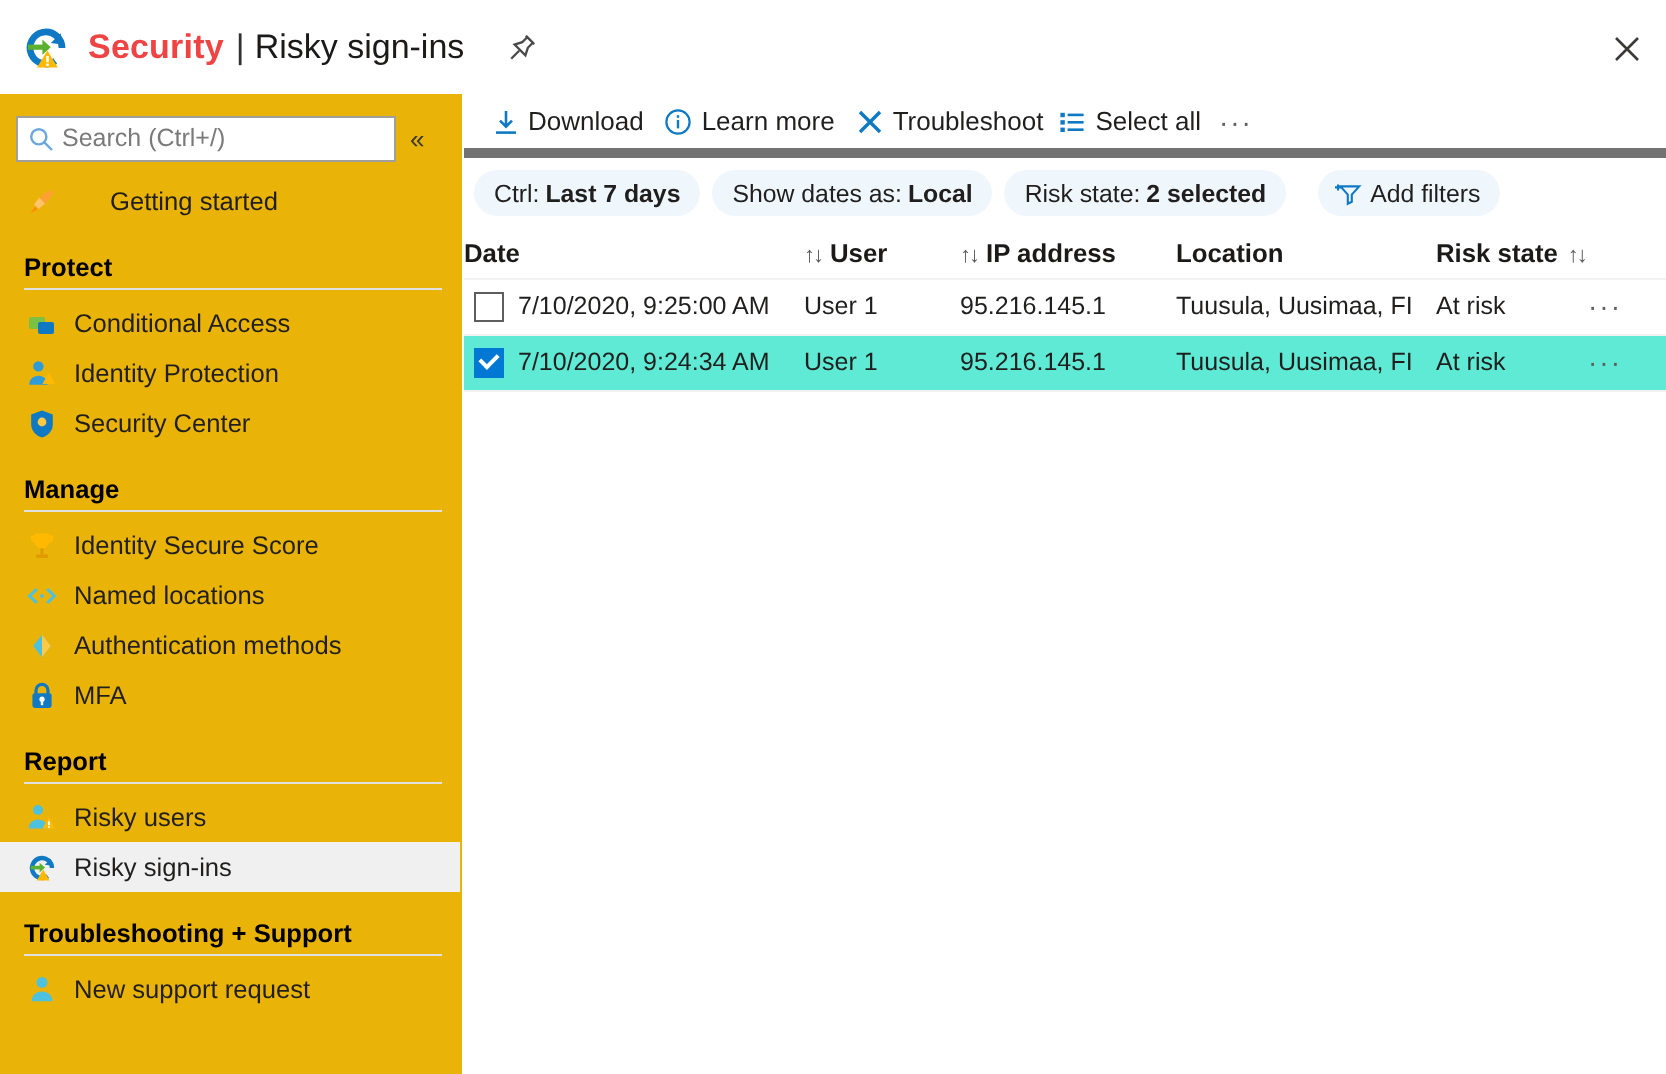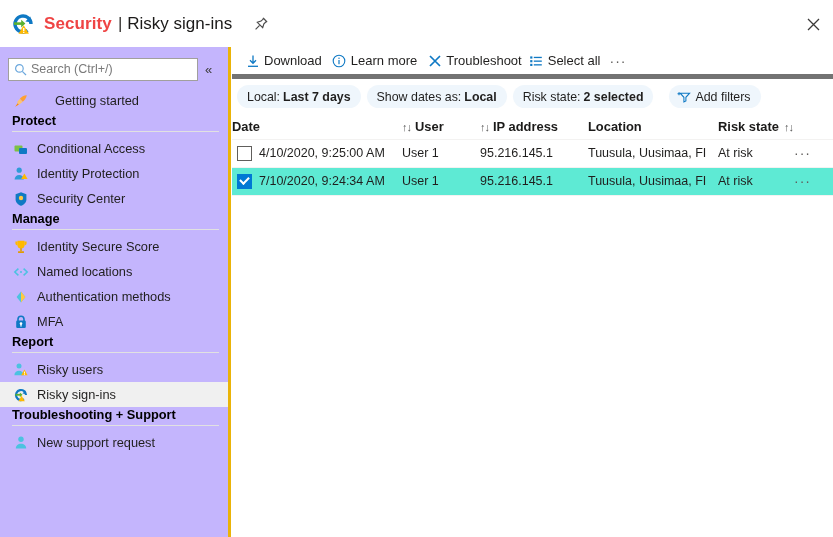--- a/index.html
+++ b/index.html
@@ -45,22 +45,22 @@
     position: absolute; right: 8px; top: 12px;
     width: 24px; height: 24px;
     display: flex; align-items: center; justify-content: center;
     cursor: pointer;
   }
 
   
   .sidebar {
     position: absolute; top: 47px; left: 0;
     width: 231px; height: 490px;
-    background: #c4b5fd;
-    border-right: 3px solid #eab308;
+    background: #eab308;
+    border-right: 1px solid #eab308;
     padding-top: 10px;
   }
   .search-row {
     display: flex; align-items: center;
     padding: 0 8px;
     height: 24px;
   }
   .search-box {
     position: relative;
     width: 190px; height: 23px;
@@ -105,20 +105,21 @@
     width: 17px; height: 17px; flex: 0 0 17px;
     margin-right: 8px;
     display: flex; align-items: center; justify-content: center;
   }
   .nav-label { white-space: nowrap; }
 
   .nav-group {
     font-size: 12.8px; font-weight: bold;
     color: #000;
     padding: 0 0 3px 12px;
+    margin-top: 13px;
   }
   .nav-rule {
     height: 1px; background: #e1e1e1;
     margin: 0 9px 4px 12px;
   }
 
   
   .main {
     position: absolute; top: 47px; left: 232px;
     width: 601px; height: 490px;
@@ -469,21 +470,21 @@
         </svg>
       </span>
       <span>Select all</span>
     </div>
 
     <div class="cmd-more">···</div>
   </div>
 
   <div class="filterbar">
     <div class="pill">
-      <span>Local:</span>
+      <span>Ctrl:</span>
       <b>Last 7 days</b>
     </div>
     <div class="pill">
       <span>Show dates as:</span>
       <b>Local</b>
     </div>
     <div class="pill">
       <span>Risk state:</span>
       <b>2 selected</b>
     </div>
@@ -525,21 +526,21 @@
           <span>Risk state</span><span class="sortico after">↑↓</span>
         </th>
         <th></th>
       </tr>
     </thead>
     <tbody>
       <tr class="row first">
         <td>
           <div class="cellwrap" style="padding-left:5px;">
             <span class="cb"></span>
-            <span>4/10/2020, 9:25:00 AM</span>
+            <span>7/10/2020, 9:25:00 AM</span>
           </div>
         </td>
         <td>User 1</td>
         <td>95.216.145.1</td>
         <td>Tuusula, Uusimaa, FI</td>
         <td>At risk</td>
         <td>
           <span class="rowmenu">···</span>
         </td>
       </tr>

